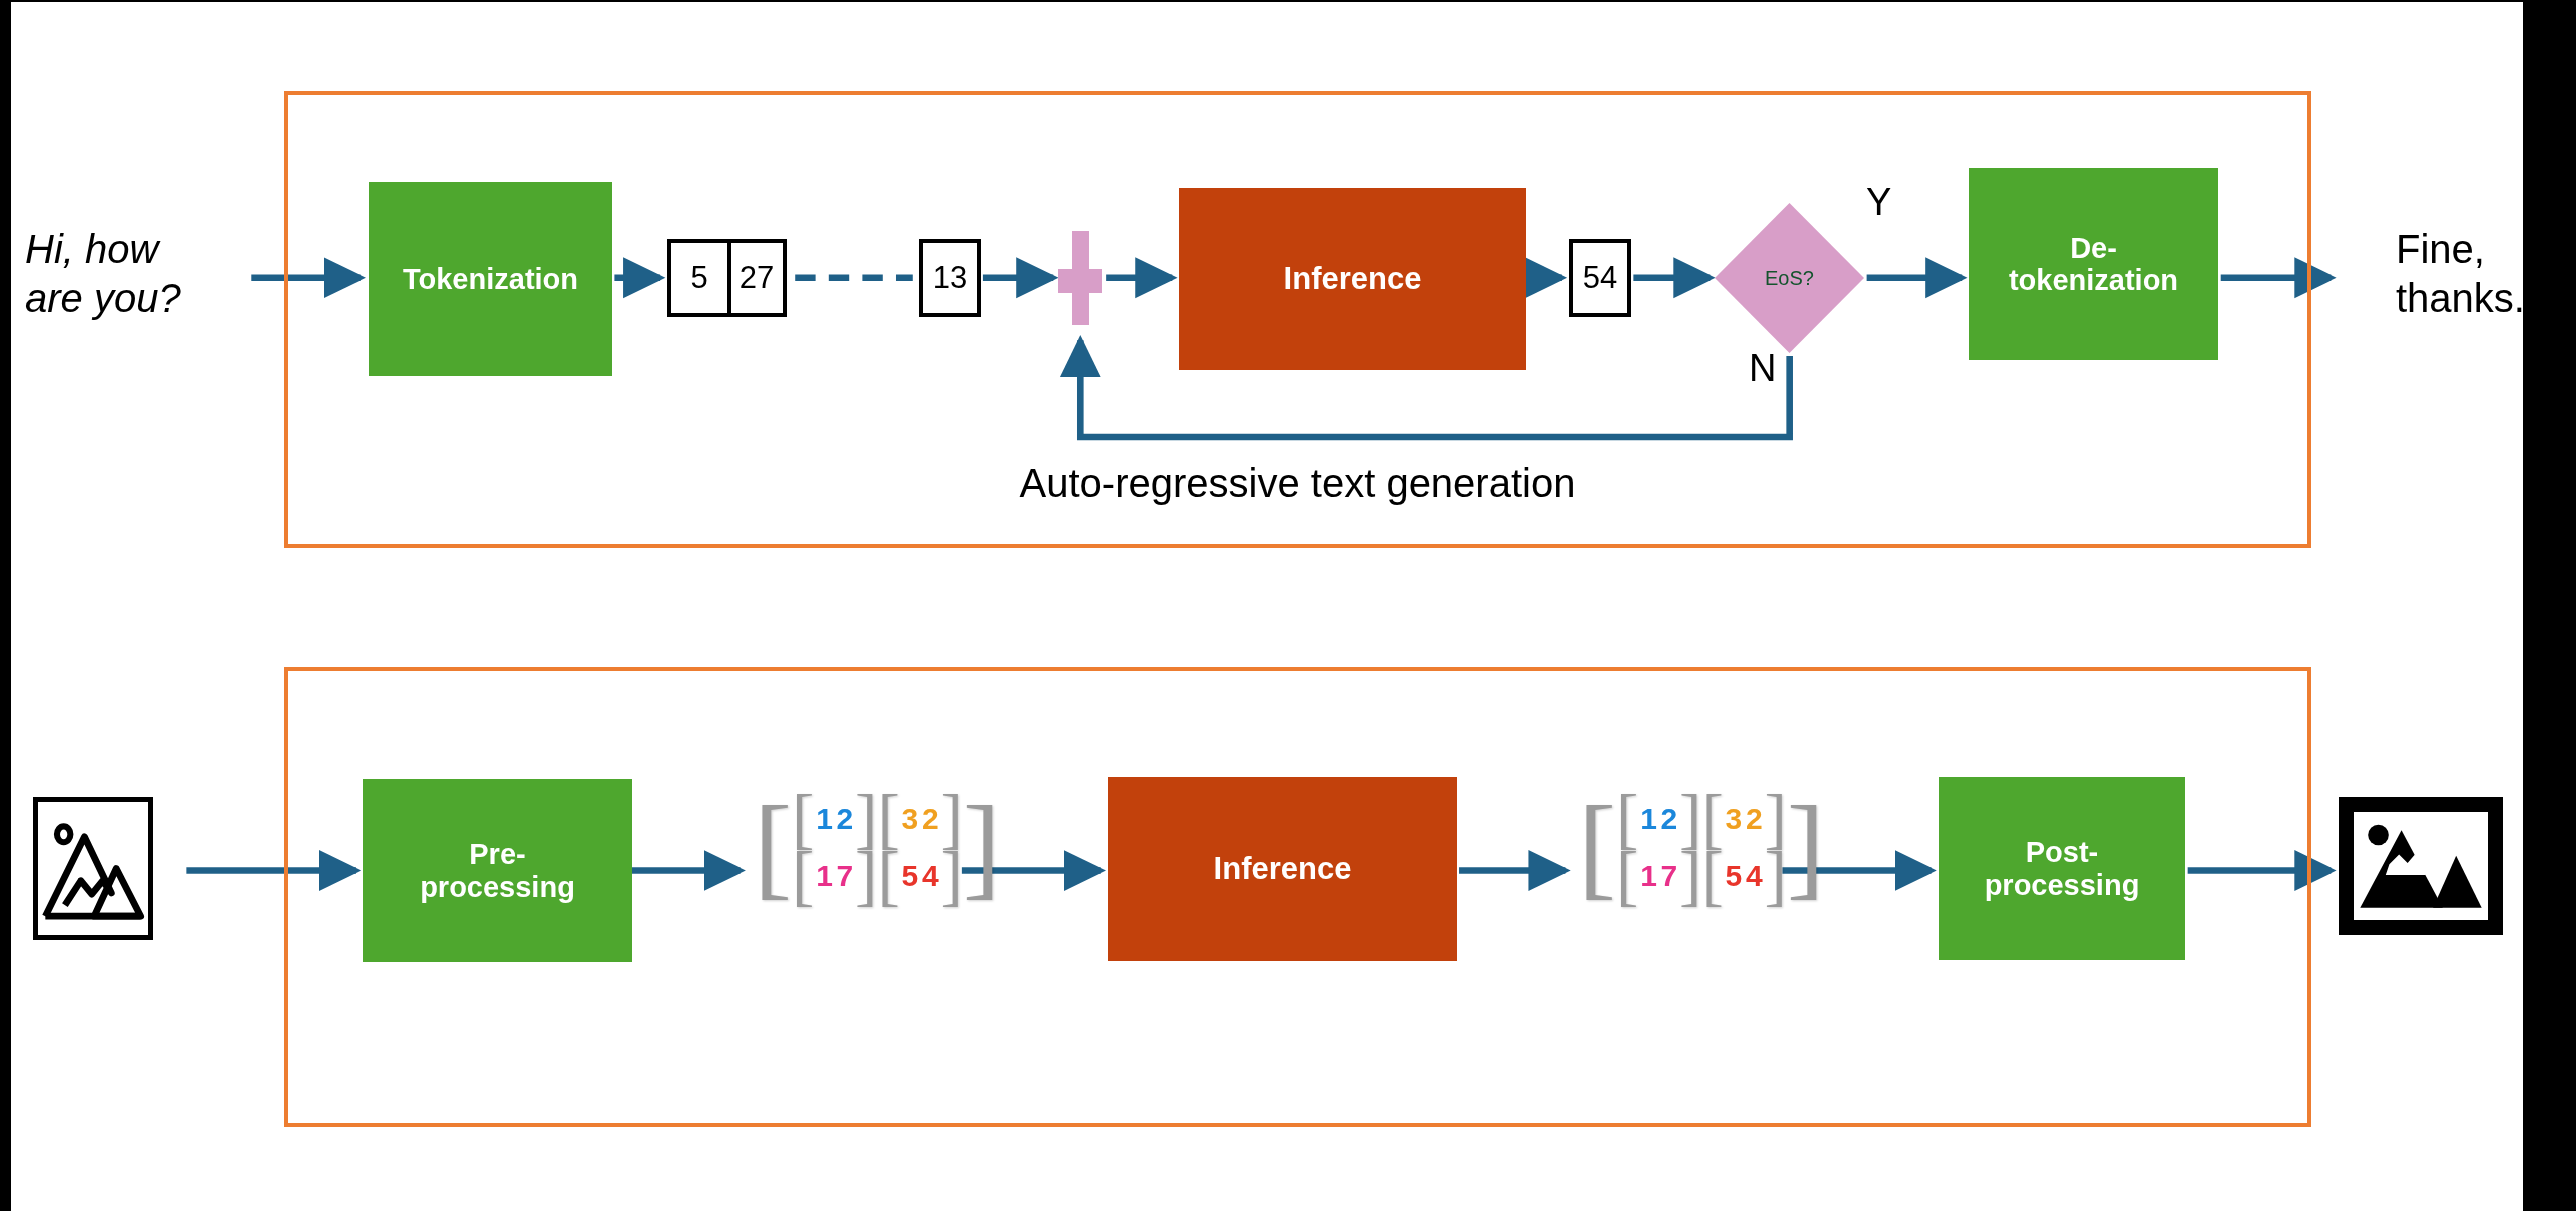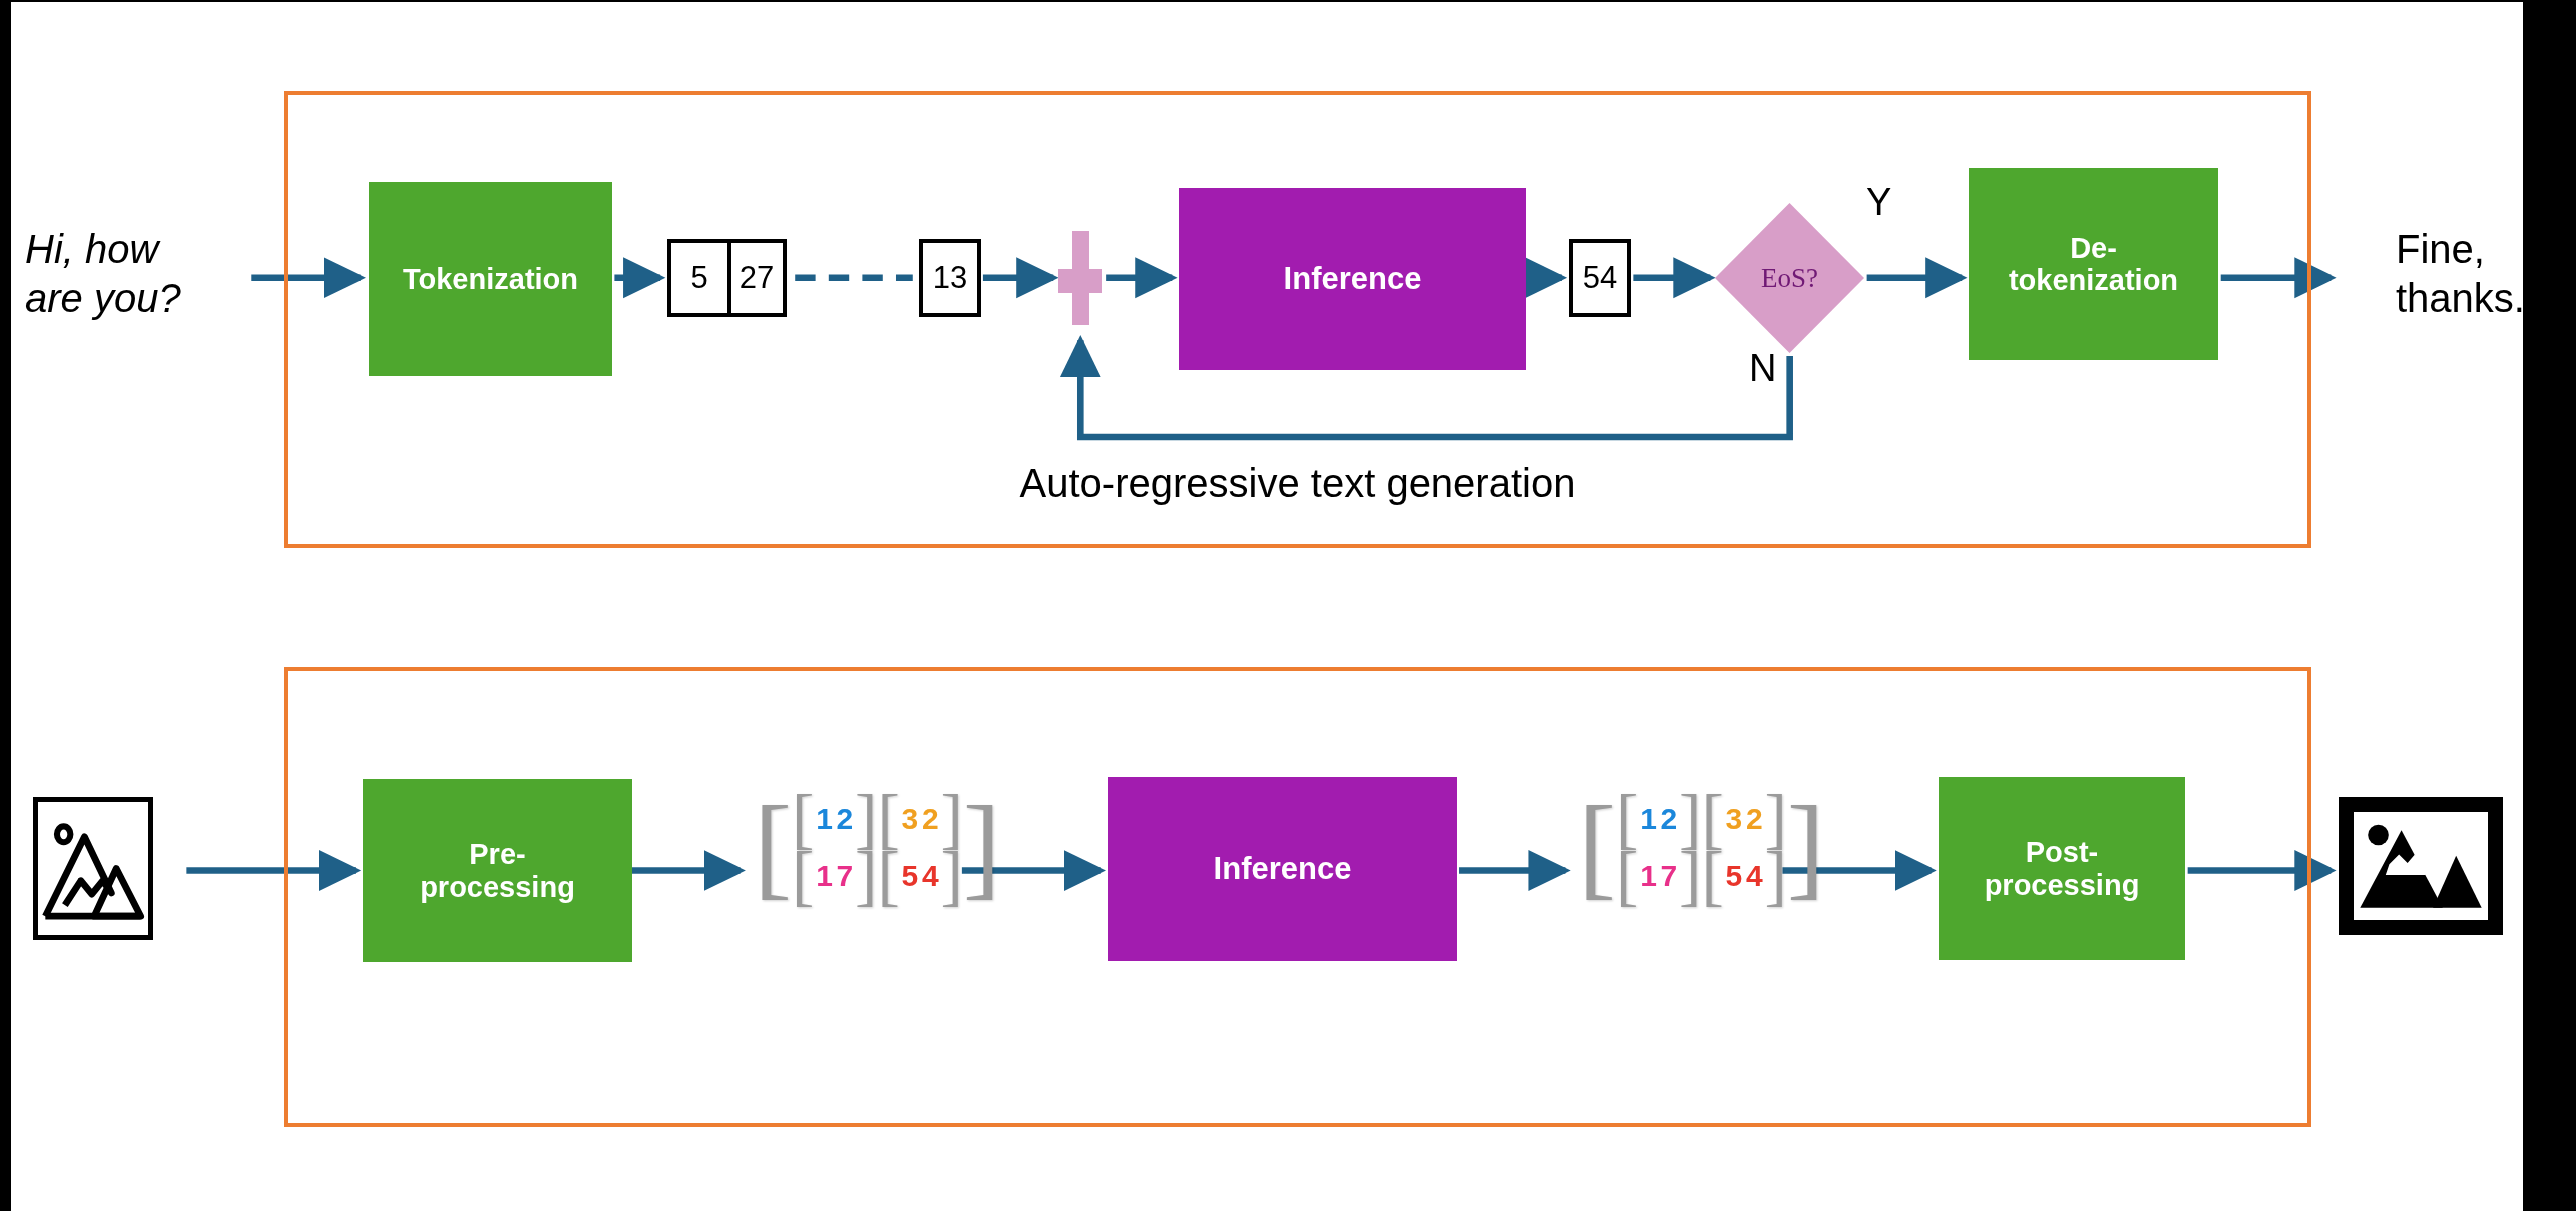--- a/index.html
+++ b/index.html
@@ -22,21 +22,21 @@
   .panel-caption{position:absolute;text-align:center;color:#000;
                  font-size:40px;line-height:1;white-space:nowrap;}
   #caption-text{left:284px;top:463px;width:2027px;}
   #caption-vision{left:284px;top:1046px;width:2027px;}
 
   
   .proc{position:absolute;display:flex;align-items:center;justify-content:center;
         text-align:center;color:#fff;font-weight:bold;line-height:1.12;
         box-sizing:border-box;}
   .green{background:#4EA72E;}
-  .blue{background:#a21caf;}
+  .blue{background:#c2410c;}
 
   #box-tokenization{left:369px;top:182px;width:243px;height:194px;font-size:29px;}
   #box-inference-1{left:1179px;top:188px;width:347px;height:182px;font-size:31px;}
   #box-detokenization{left:1969px;top:168px;width:249px;height:192px;font-size:29px;text-align:center;}
   #box-preprocessing{left:363px;top:779px;width:269px;height:183px;font-size:29px;}
   #box-inference-2{left:1108px;top:777px;width:349px;height:184px;font-size:31px;}
   #box-postprocessing{left:1939px;top:777px;width:246px;height:183px;font-size:29px;}
 
   
   .tokgroup{position:absolute;display:flex;border:4.2px solid #000;box-sizing:border-box;background:#fff;}
@@ -51,21 +51,21 @@
   
   #plus-concat{position:absolute;left:1058px;top:231px;width:44px;height:94px;}
   #plus-concat .v{position:absolute;left:14px;top:0;width:17px;height:94px;background:#D89EC8;}
   #plus-concat .h{position:absolute;left:0;top:38px;width:44px;height:24px;background:#D89EC8;}
 
   
   #diamond-eos{position:absolute;left:1715px;top:203px;width:149px;height:150px;}
   #diamond-eos .shape{position:absolute;inset:0;background:#D89EC8;
         clip-path:polygon(50% 0,100% 50%,50% 100%,0 50%);}
   #diamond-eos .lbl{position:absolute;inset:0;display:flex;align-items:center;
-        justify-content:center;color:#701a75;font-size:27px;font-family:Liberation Serif, serif;}
+        justify-content:center;color:#14532d;font-size:20px;}
 
   
   .branch-label{position:absolute;color:#000;font-size:38px;line-height:1;}
   #label-y{left:1866px;top:183px;}
   #label-n{left:1749px;top:349px;}
 
   
   #connectors{position:absolute;left:0;top:0;width:2576px;height:1212px;}
 
   

